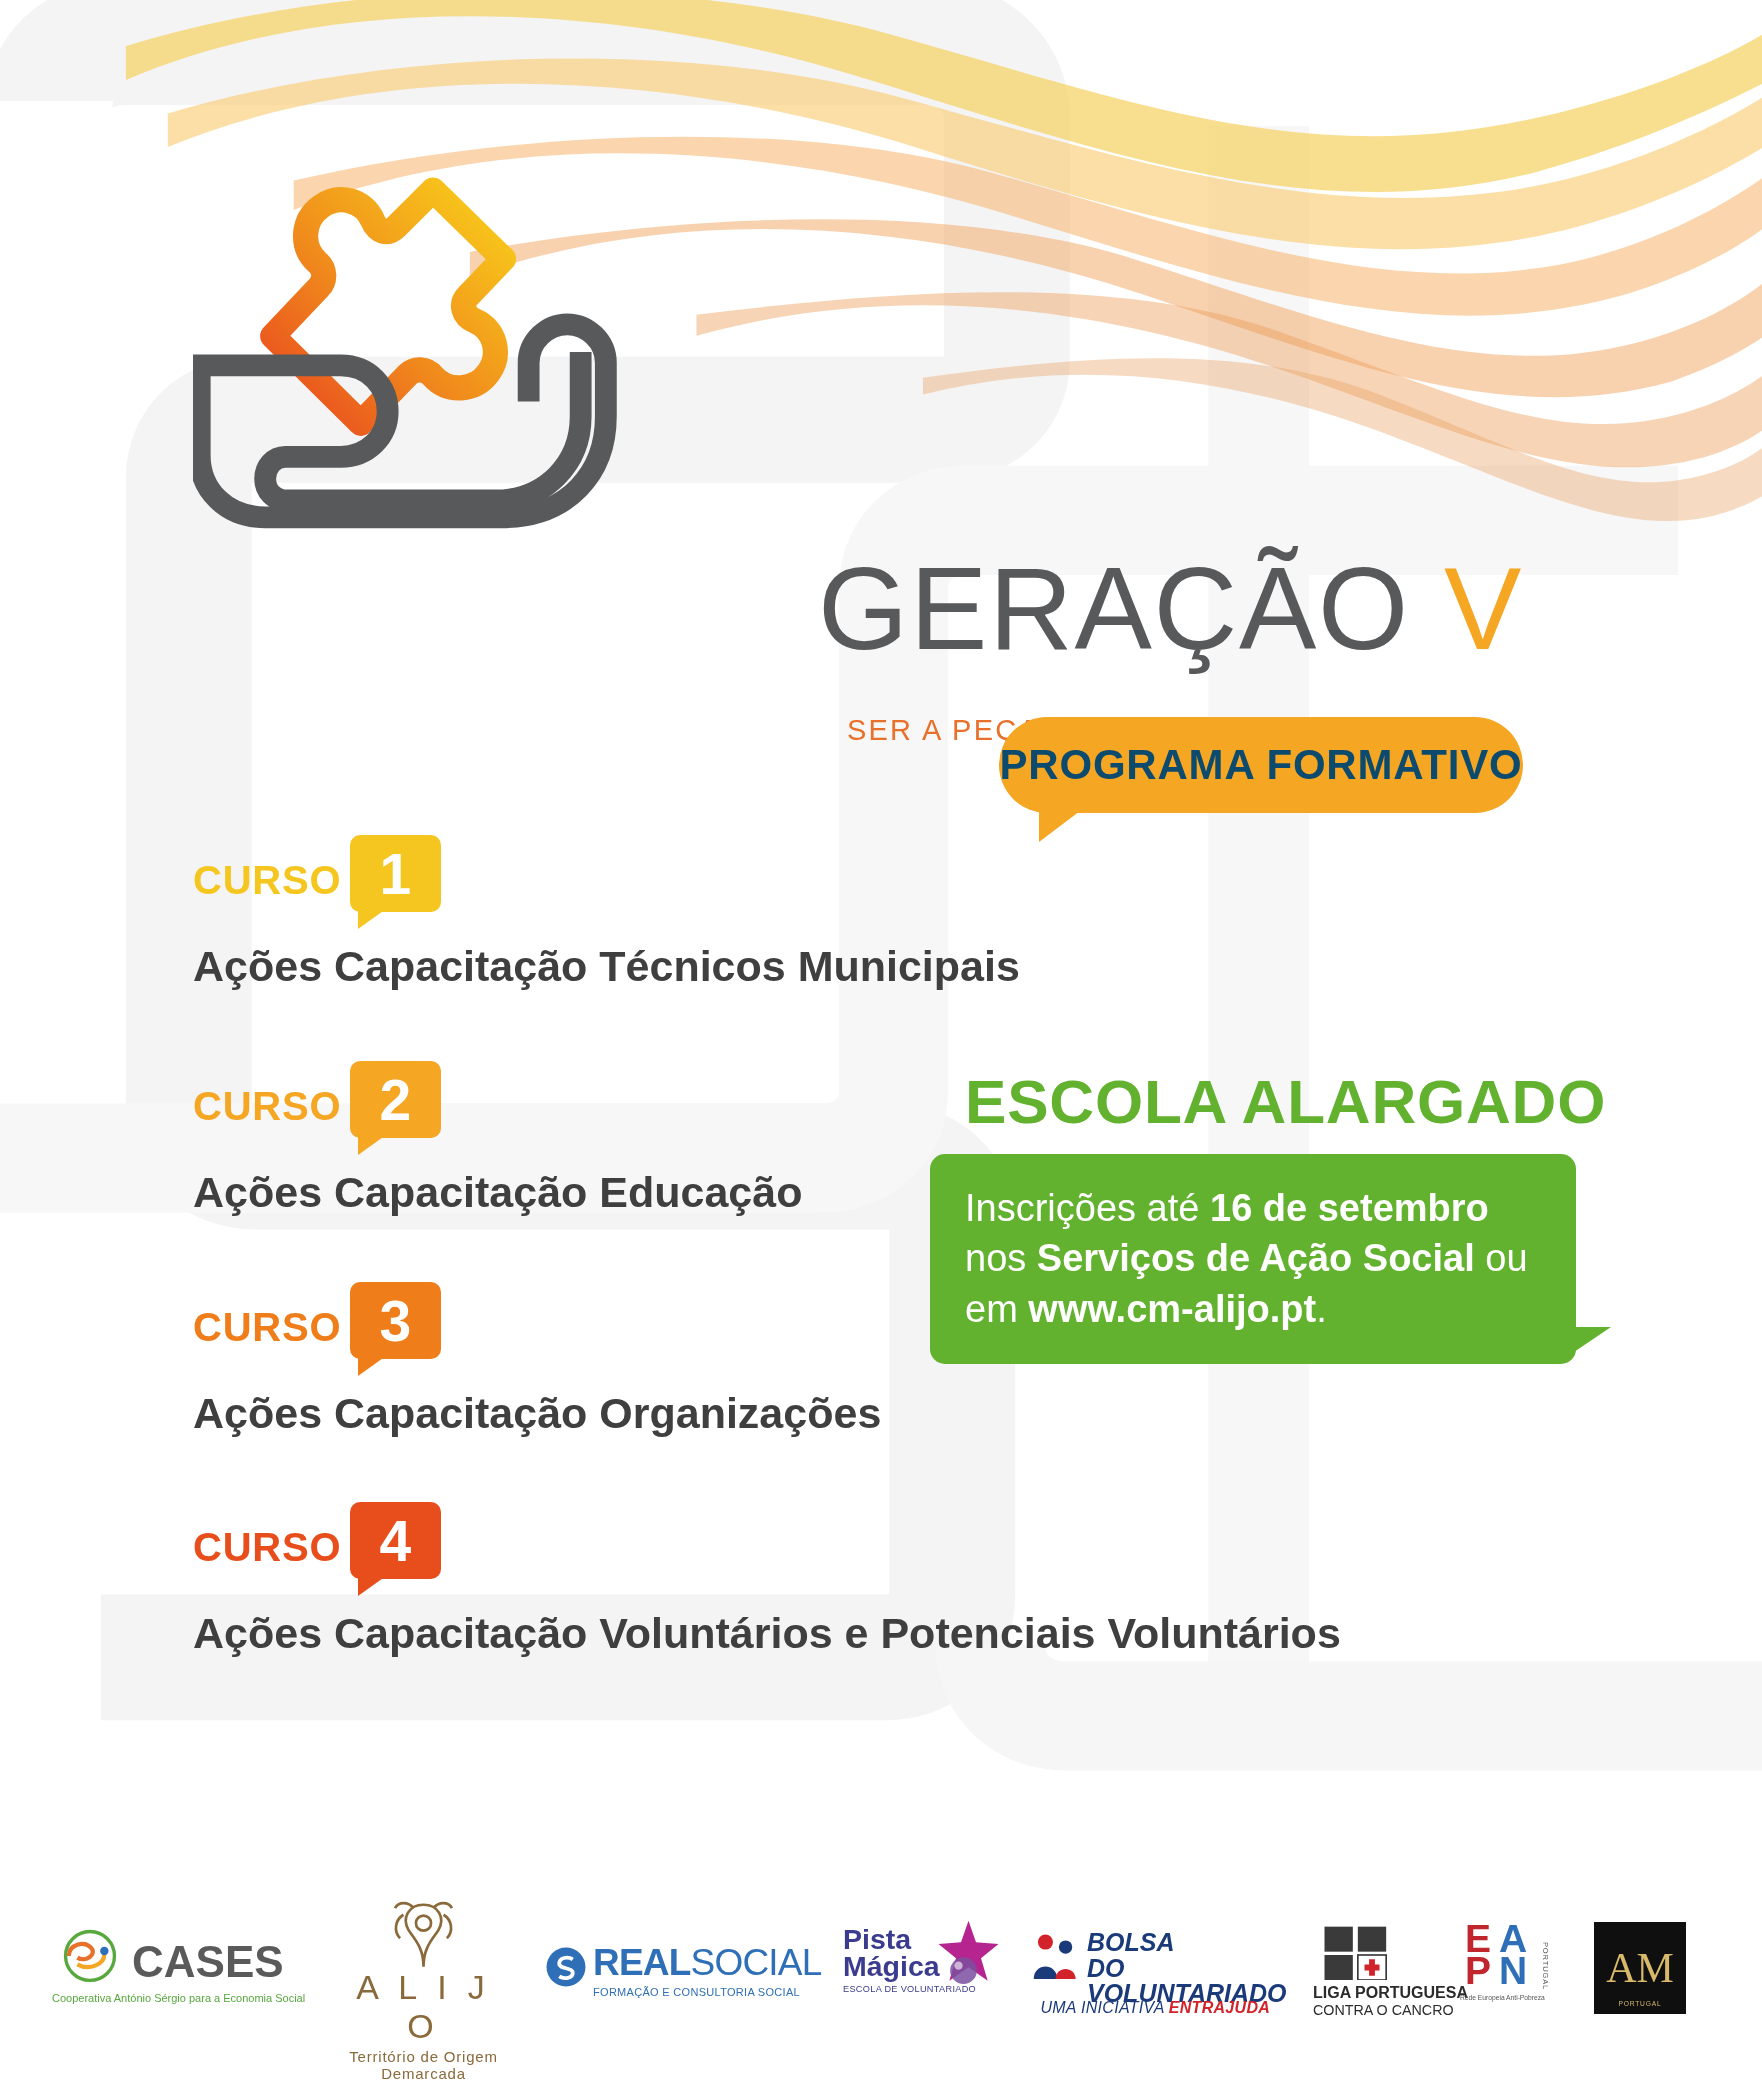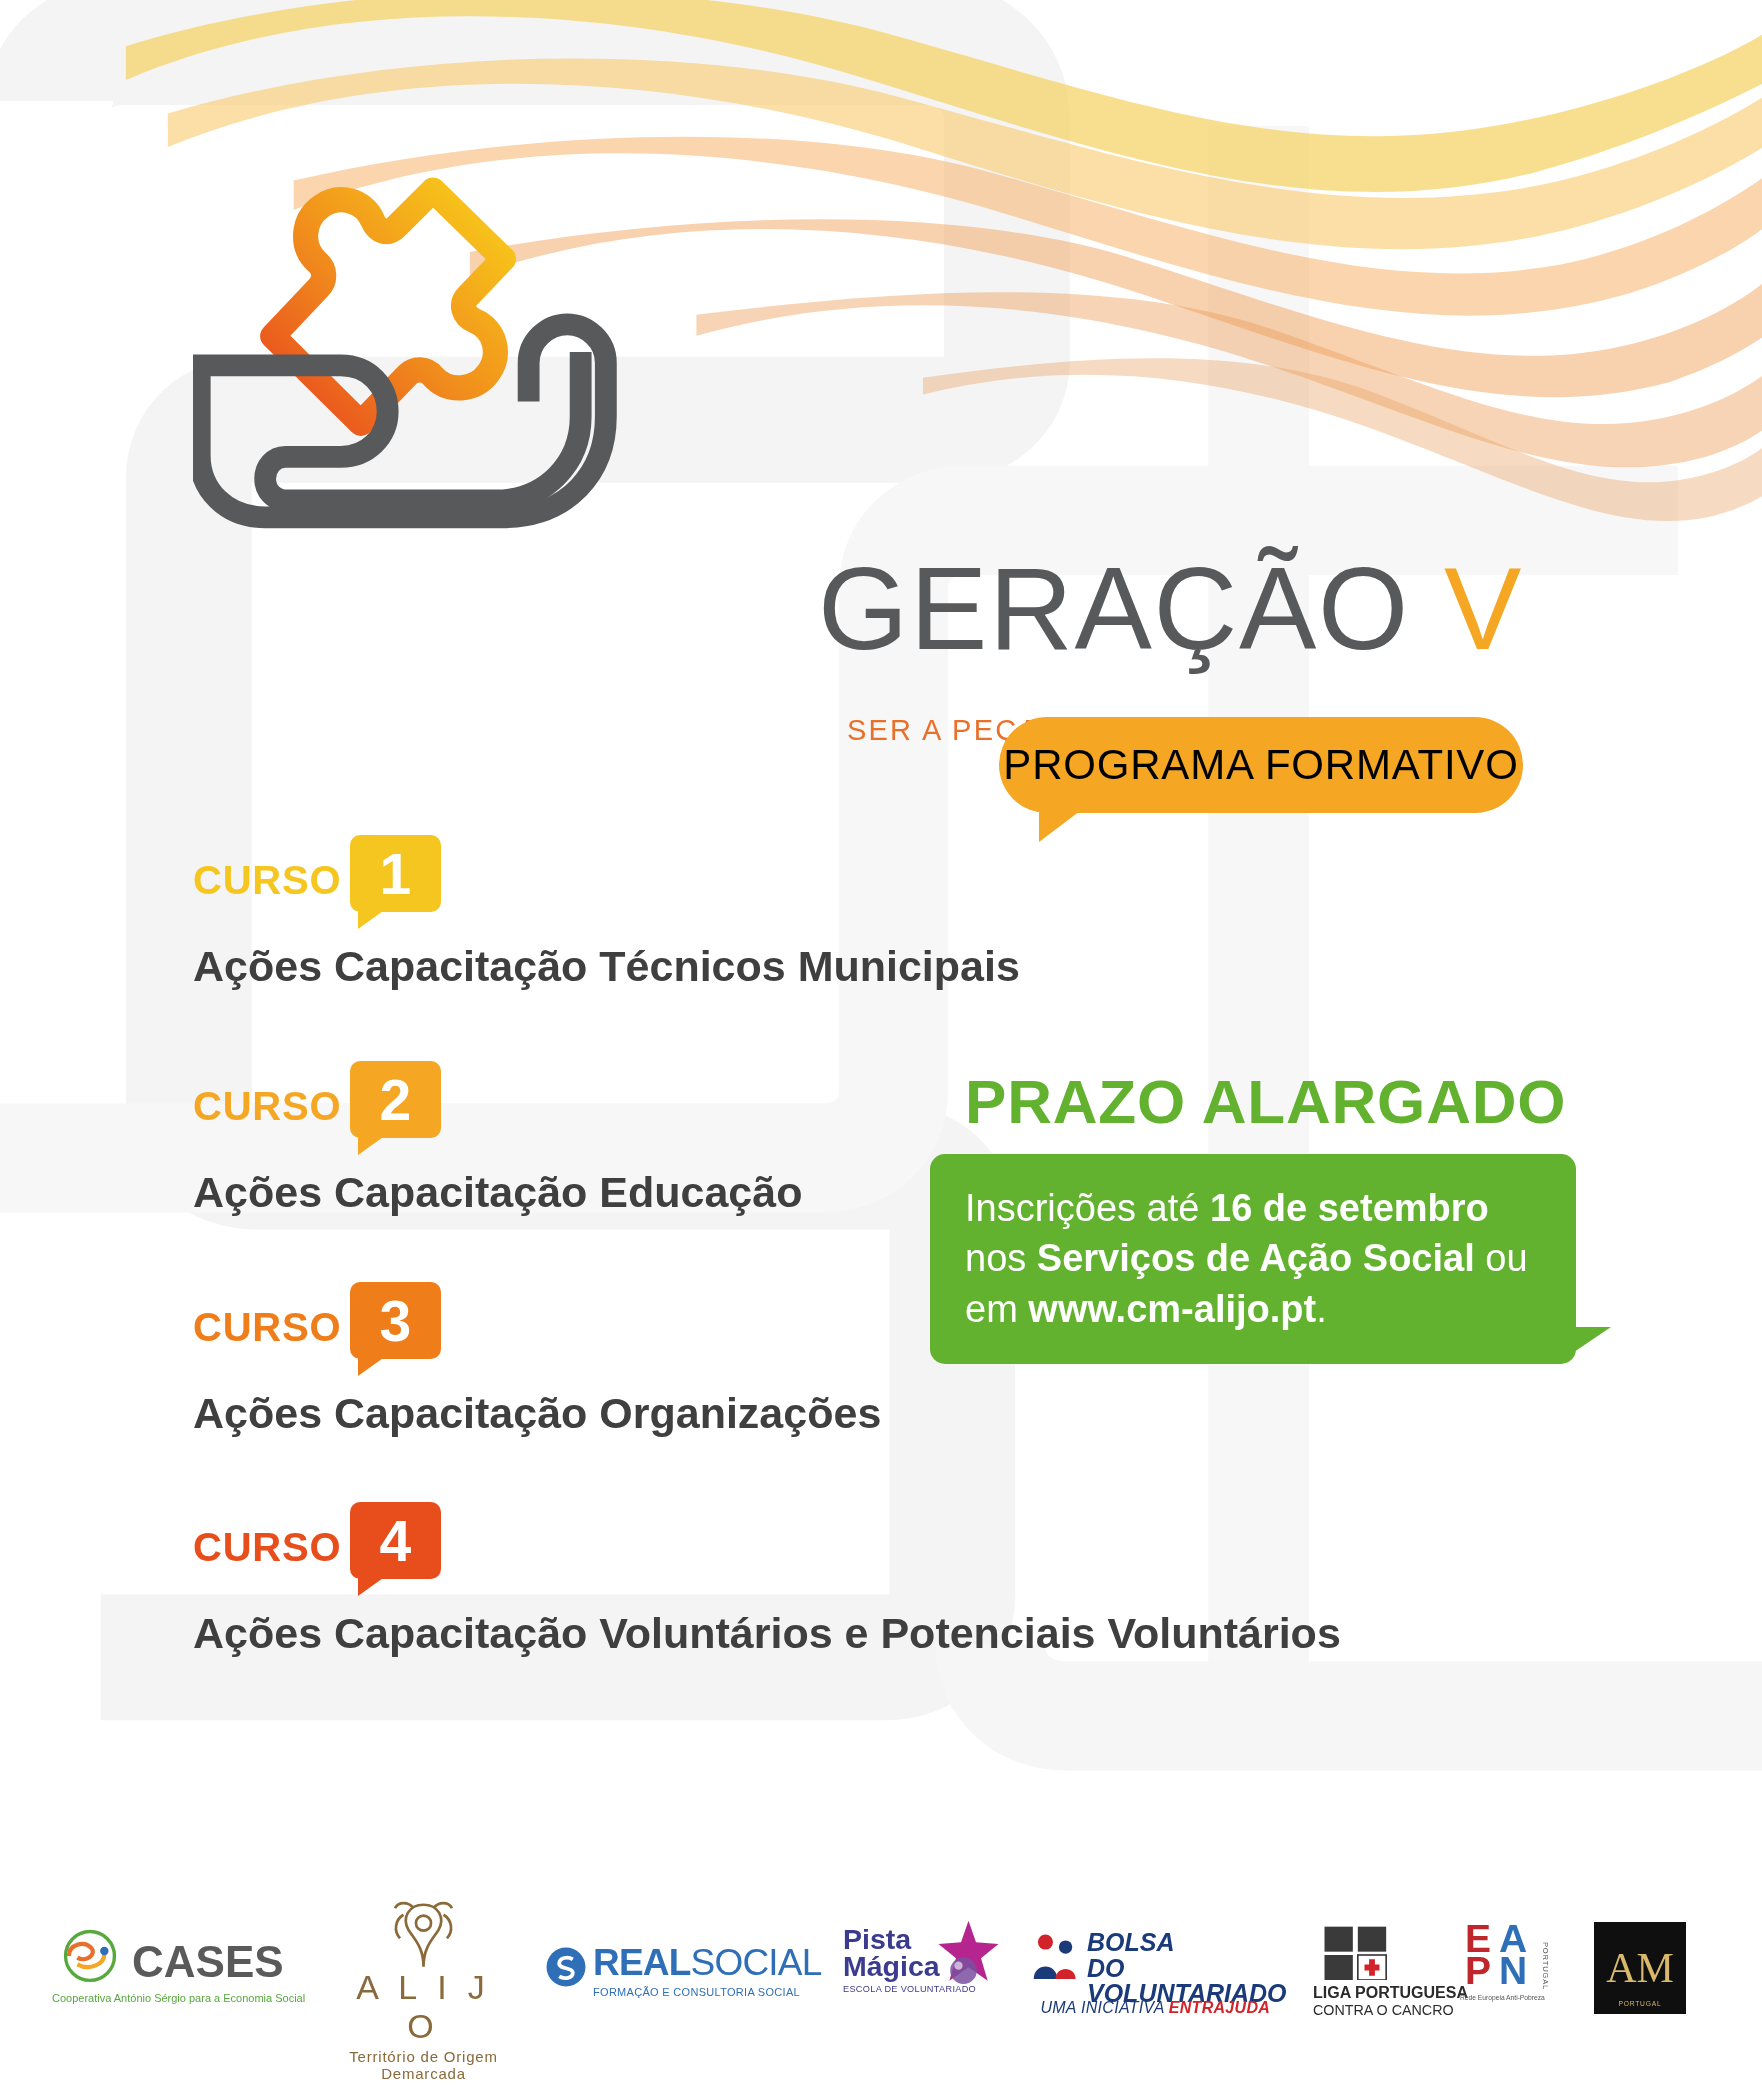--- a/index.html
+++ b/index.html
@@ -62,23 +62,23 @@
     top: 717px;
     width: 524px;
     height: 96px;
     background: #f5a623;
     border-radius: 49px;
     display: flex;
     align-items: center;
     justify-content: center;
   }
   .badge-prog span {
-    color: #000000;
+    color: #0c4a6e;
     font-size: 42px;
-    font-weight: normal;
+    font-weight: bold;
     letter-spacing: 0.8px;
     white-space: nowrap;
   }
   .badge-prog::after {
     content: "";
     position: absolute;
     left: 40px;
     bottom: -28.5px;
     width: 0; height: 0;
     border-left: 0 solid transparent;
@@ -321,21 +321,21 @@
   <div class="course" style="top:1502px">
     <div class="course-head">
       <div class="course-label" style="color:#e84e1b">CURSO</div>
       <div class="course-num" style="background:#e84e1b;color:#e84e1b">
         <span style="color:#fff">4</span>
       </div>
     </div>
     <div class="course-title">Ações Capacitação Voluntários e Potenciais Voluntários</div>
   </div>
 
-  <div class="prazo-title">PRAZO ALARGADO</div>
+  <div class="prazo-title">ESCOLA ALARGADO</div>
   <div class="prazo-box">
     <p>
       <span>Inscrições até </span><b>16 de setembro</b>
     </p>
     <p>
       <span>nos </span><b>Serviços de Ação Social</b><span> ou</span>
     </p>
     <p>
       <span>em </span><b>www.cm-alijo.pt</b><span>.</span>
     </p>

